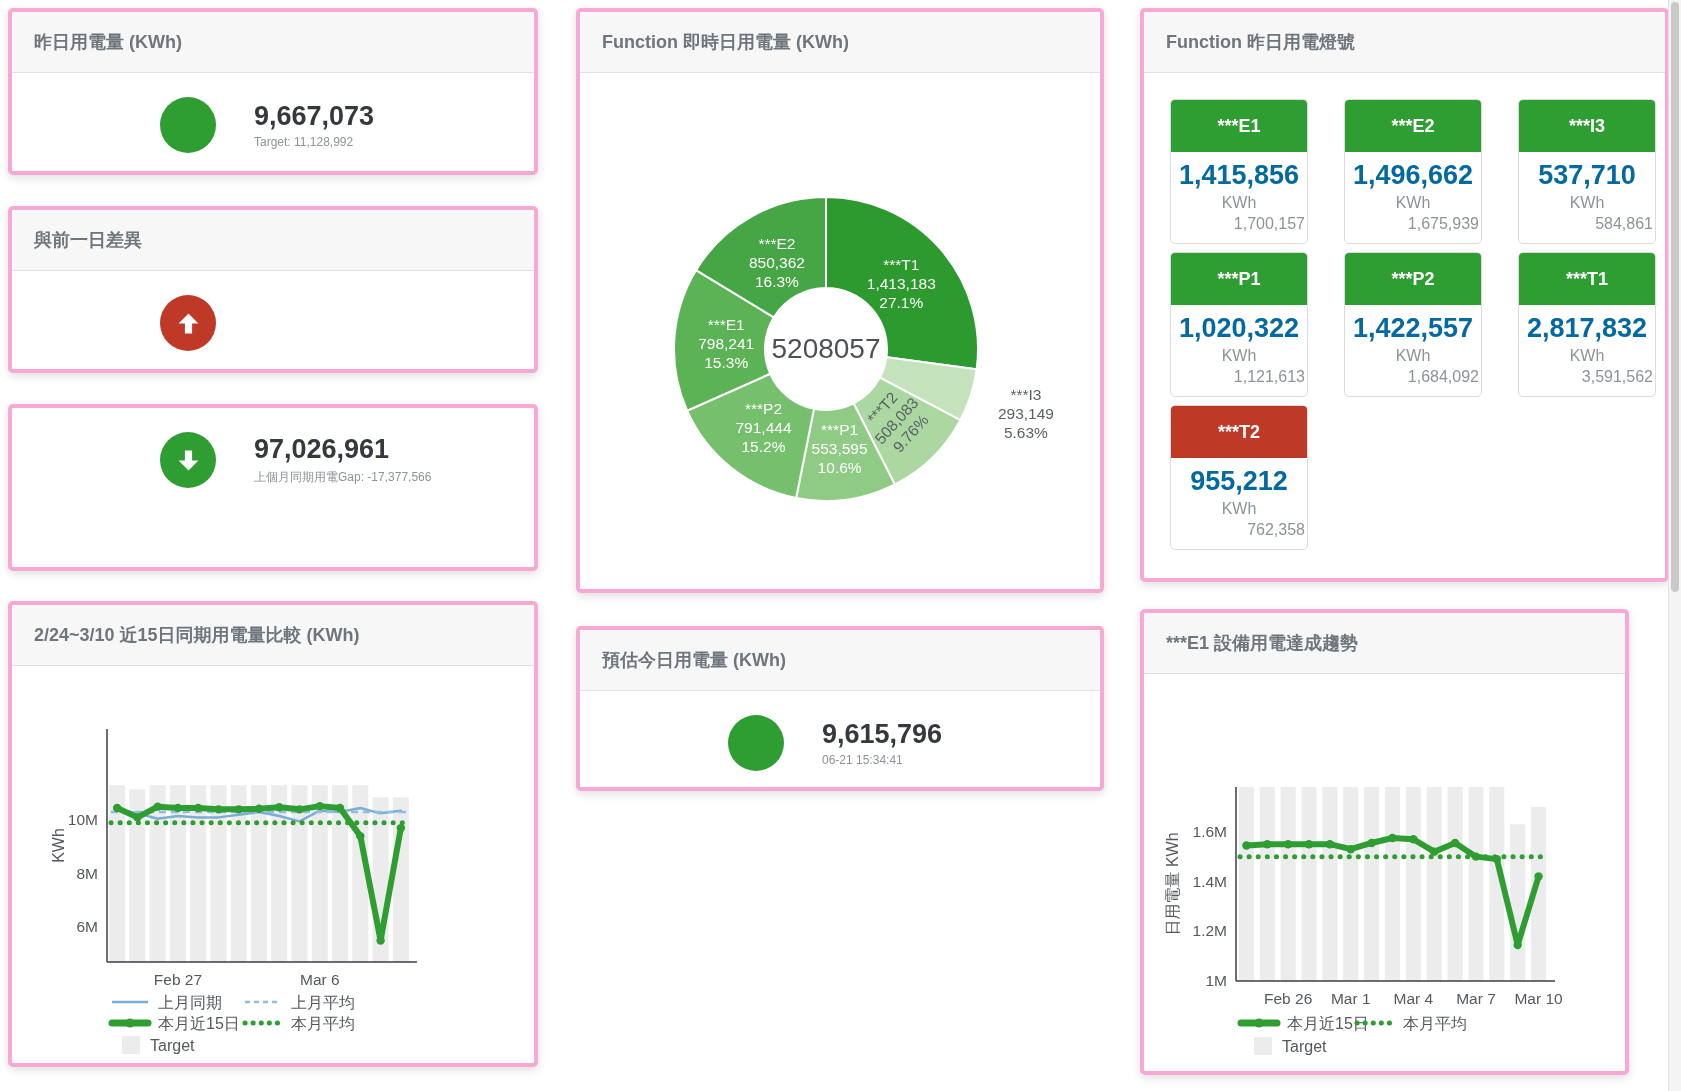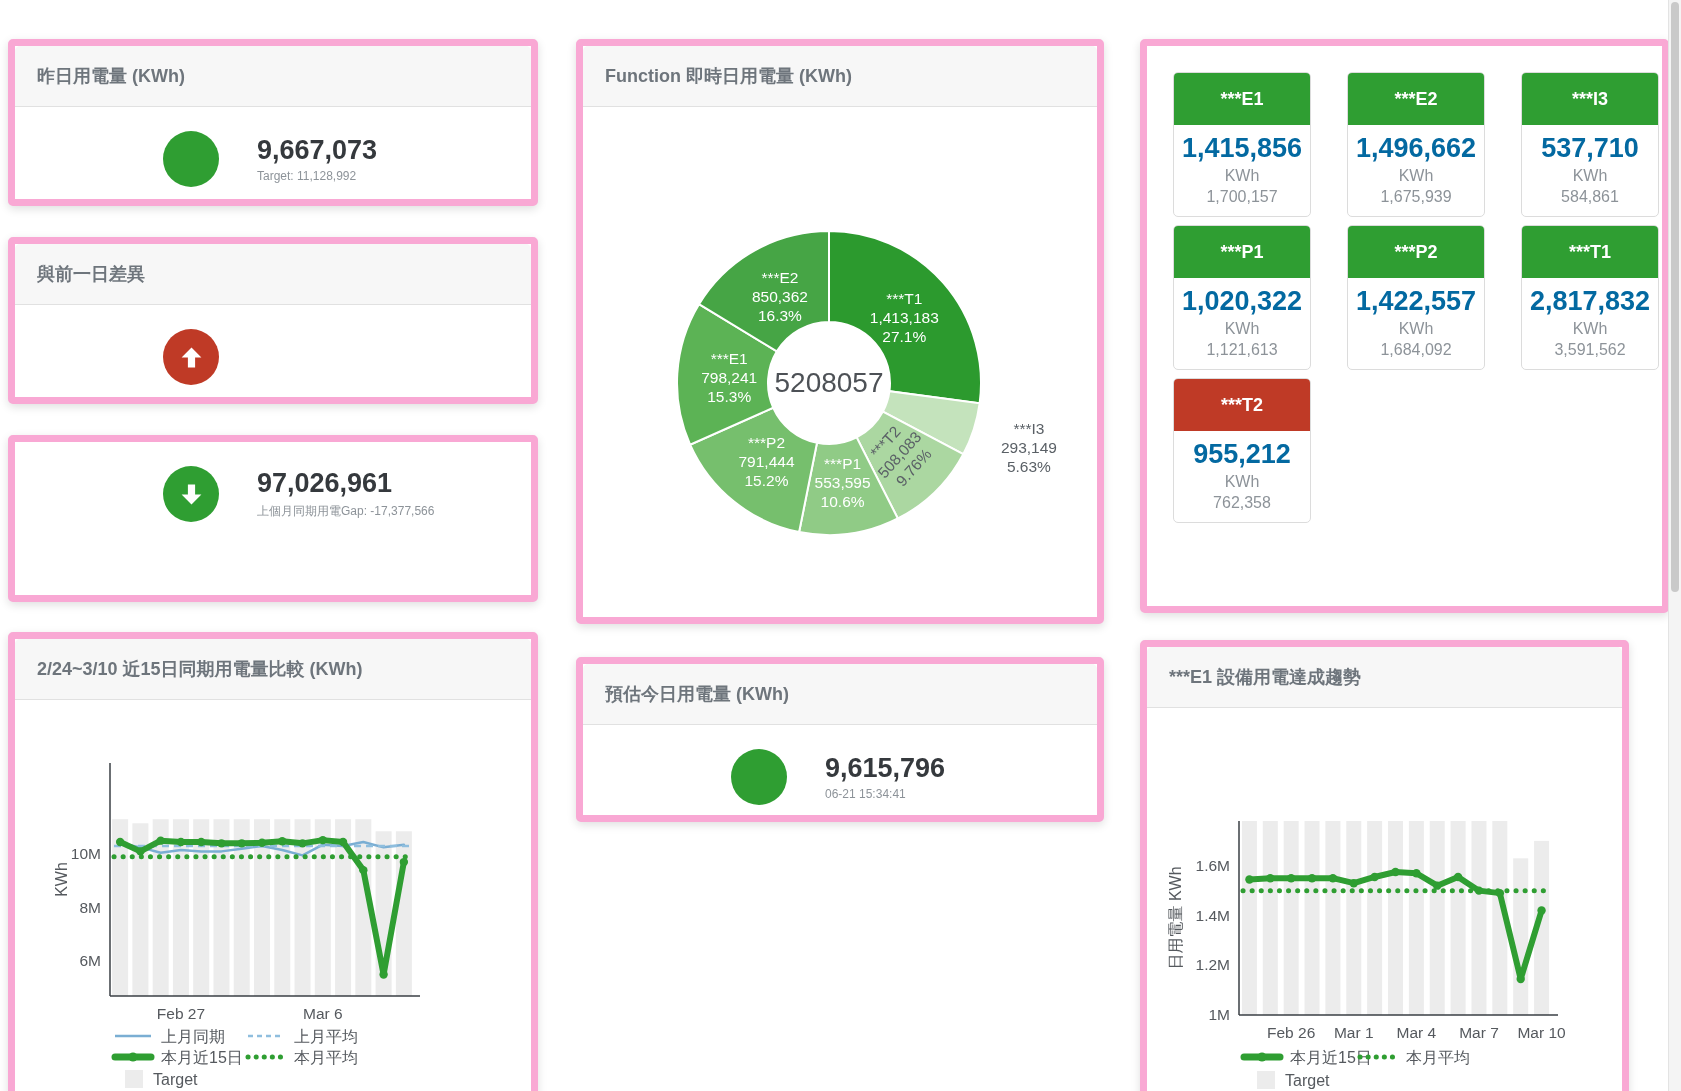--- a/index.html
+++ b/index.html
@@ -3,22 +3,22 @@
 <meta charset="utf-8">
 <style>
   html,body{margin:0;padding:0;}
   body{
     width:1681px;height:1091px;position:relative;overflow:hidden;
     background:#ffffff;
     font-family:"Liberation Sans",sans-serif;
     -webkit-font-smoothing:antialiased;
   }
   .card{
-    position:absolute;background:#fff;border:7px solid #f9a8d4;border-radius:5px;
-    box-shadow:0 3px 10px rgba(0,0,0,.13);box-sizing:border-box;margin-top:31px;
+    position:absolute;background:#fff;border:4px solid #f9a8d4;border-radius:5px;
+    box-shadow:0 3px 10px rgba(0,0,0,.13);box-sizing:border-box;
   }
   .card-header{
     height:60px;background:#f7f7f7;border-bottom:1px solid #e1e1e1;
     border-radius:5px 5px 0 0;display:flex;align-items:center;
     padding:0 22px;font-weight:bold;font-size:18px;color:#6e757c;
   }
   
   #c-yesterday{left:8px;top:8px;width:530px;height:167px}
   #c-gap{left:8px;top:206px;width:530px;height:167px}
   #c-month{left:8px;top:404px;width:530px;height:167px}
@@ -39,21 +39,21 @@
   .stat-sub{font-size:12px;color:#8d9399;margin-top:3px;}
 
   .lamp-grid{display:flex;flex-wrap:wrap;gap:8px 36px;padding:26px 0 0 26px;}
   .lamp{width:138px;border:1px solid #dcdcdc;border-radius:5px;text-align:center;
     overflow:hidden;box-sizing:border-box;background:#fff;}
   .lamp-head{height:52px;display:flex;align-items:center;justify-content:center;
     color:#fff;font-weight:bold;font-size:18px;}
   .lamp-body{padding:8px 2px 10px;}
   .lamp-val{font-size:27px;font-weight:bold;color:#0369a1;}
   .lamp-unit{font-size:16px;color:#8d9399;margin-top:3px;}
-  .lamp-target{font-size:16px;color:#8d9399;margin-top:3px;}
+  .lamp-target{font-size:16px;color:#8d9399;margin-top:3px;text-align:right;}
 
   svg text{font-family:"Liberation Sans",sans-serif;}
 
   .scrollbar{position:absolute;right:0;top:0;width:12px;height:1091px;
     background:#f4f4f4;border-left:1px solid #e3e3e3;}
   .scroll-thumb{position:absolute;left:2px;top:2px;width:8px;height:590px;
     background:#c9c9c9;border-radius:4px;}
 </style>
 </head>
 <body>
@@ -193,20 +193,21 @@
   <div class="stat-body">
     <div class="stat-circle green-bg"></div>
     <div class="stat-text">
       <div class="stat-num">9,615,796</div>
       <div class="stat-sub">06-21 15:34:41</div>
     </div>
   </div>
 </div>
 
 <div class="card" id="c-lamps">
+  <div class="card-header">Function 昨日用電燈號</div>
   <div class="lamp-grid">
     <div class="lamp">
       <div class="lamp-head green-bg">***E1</div>
       <div class="lamp-body">
         <div class="lamp-val">1,415,856</div>
         <div class="lamp-unit">KWh</div>
         <div class="lamp-target">1,700,157</div>
       </div>
     </div>
     <div class="lamp">

